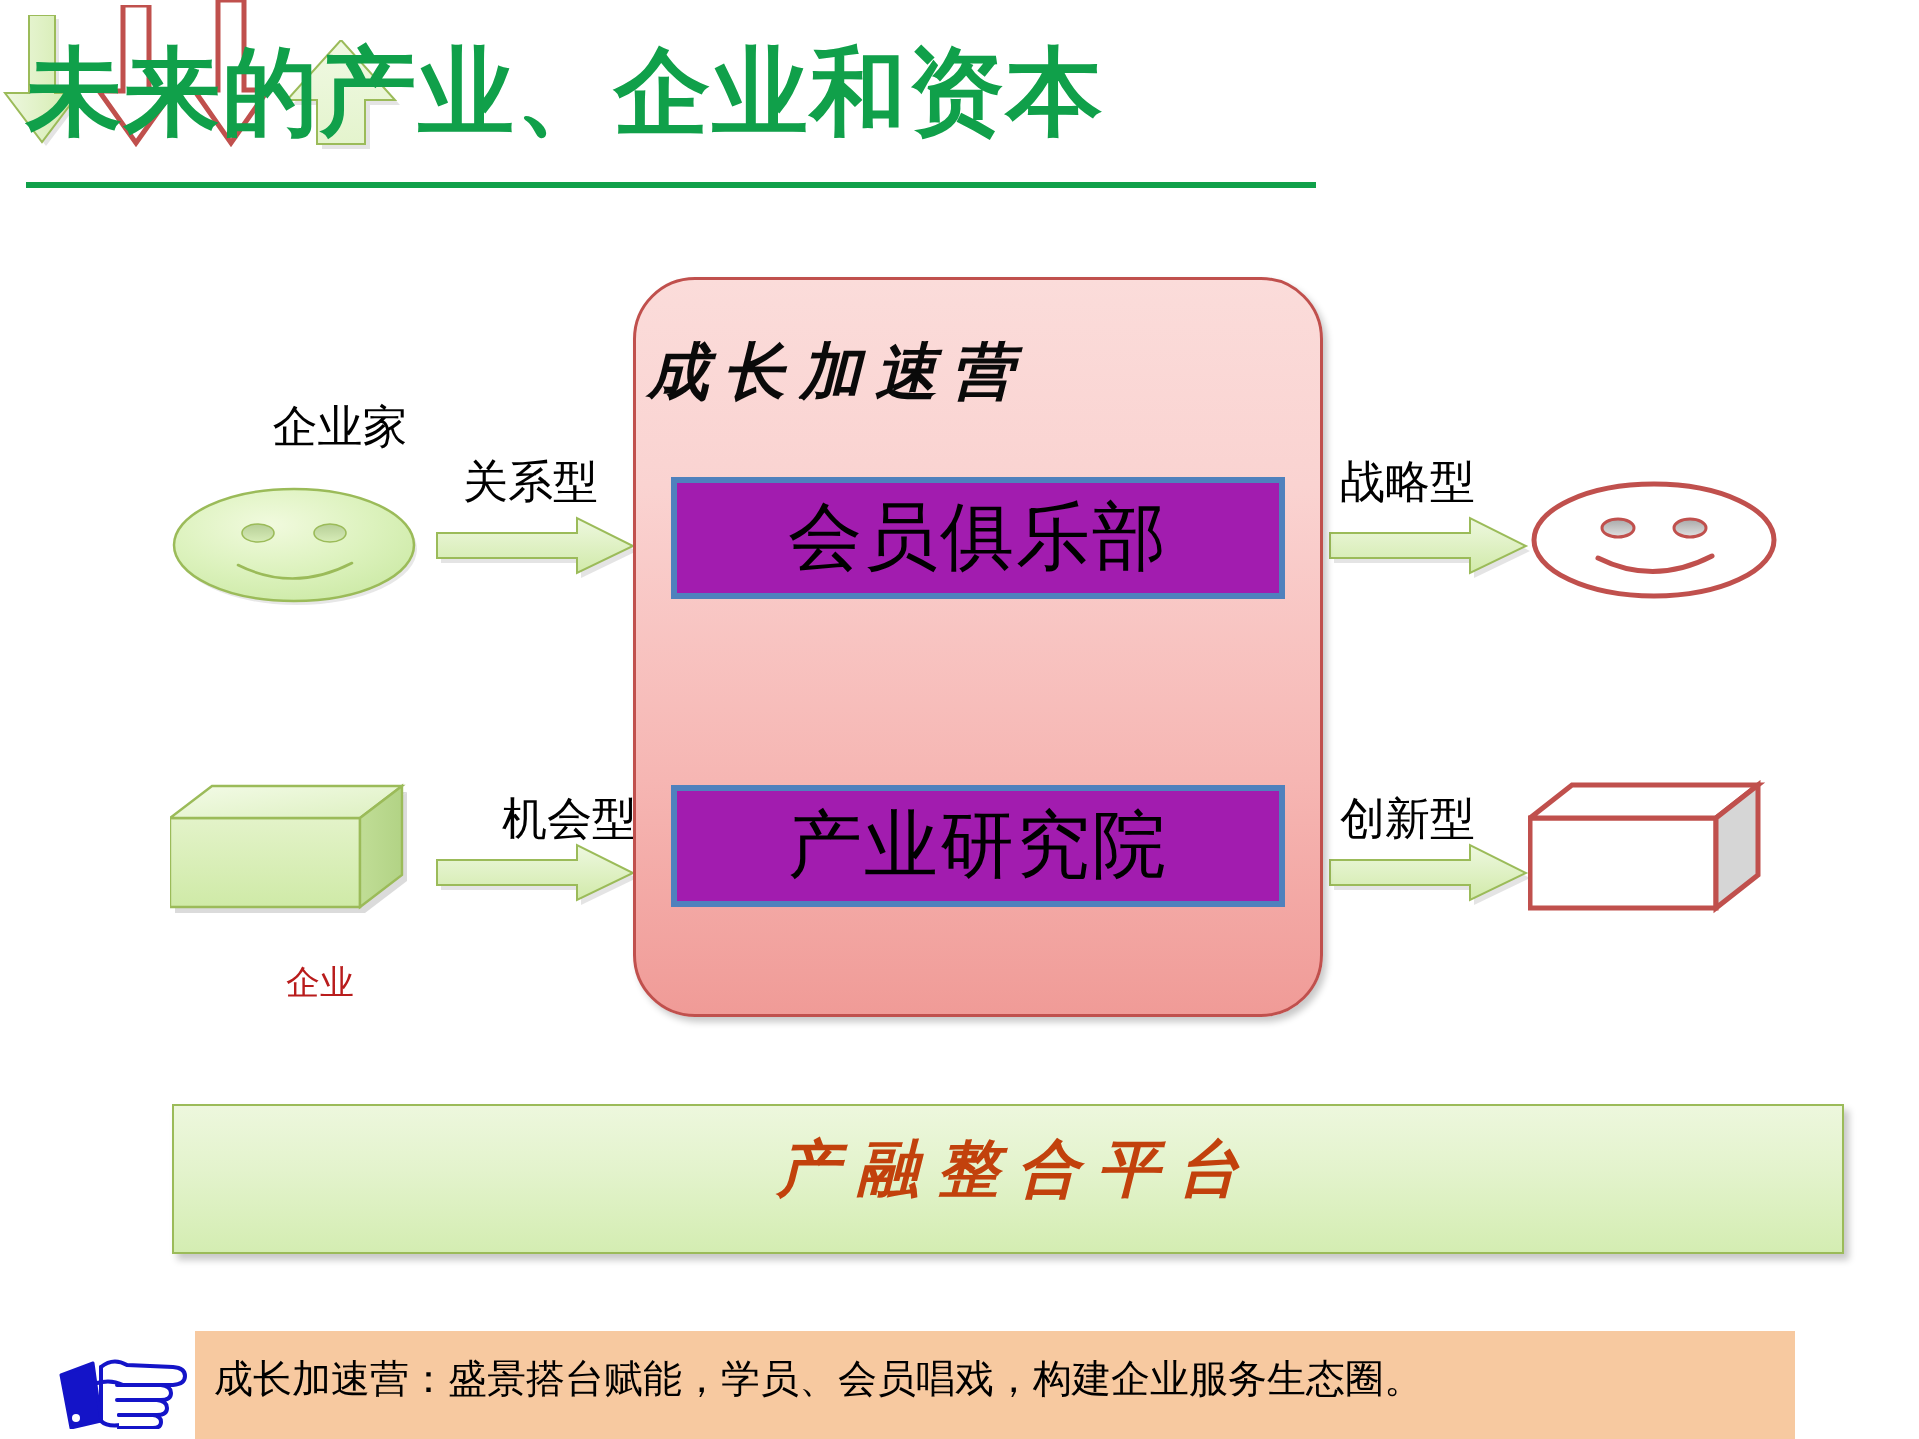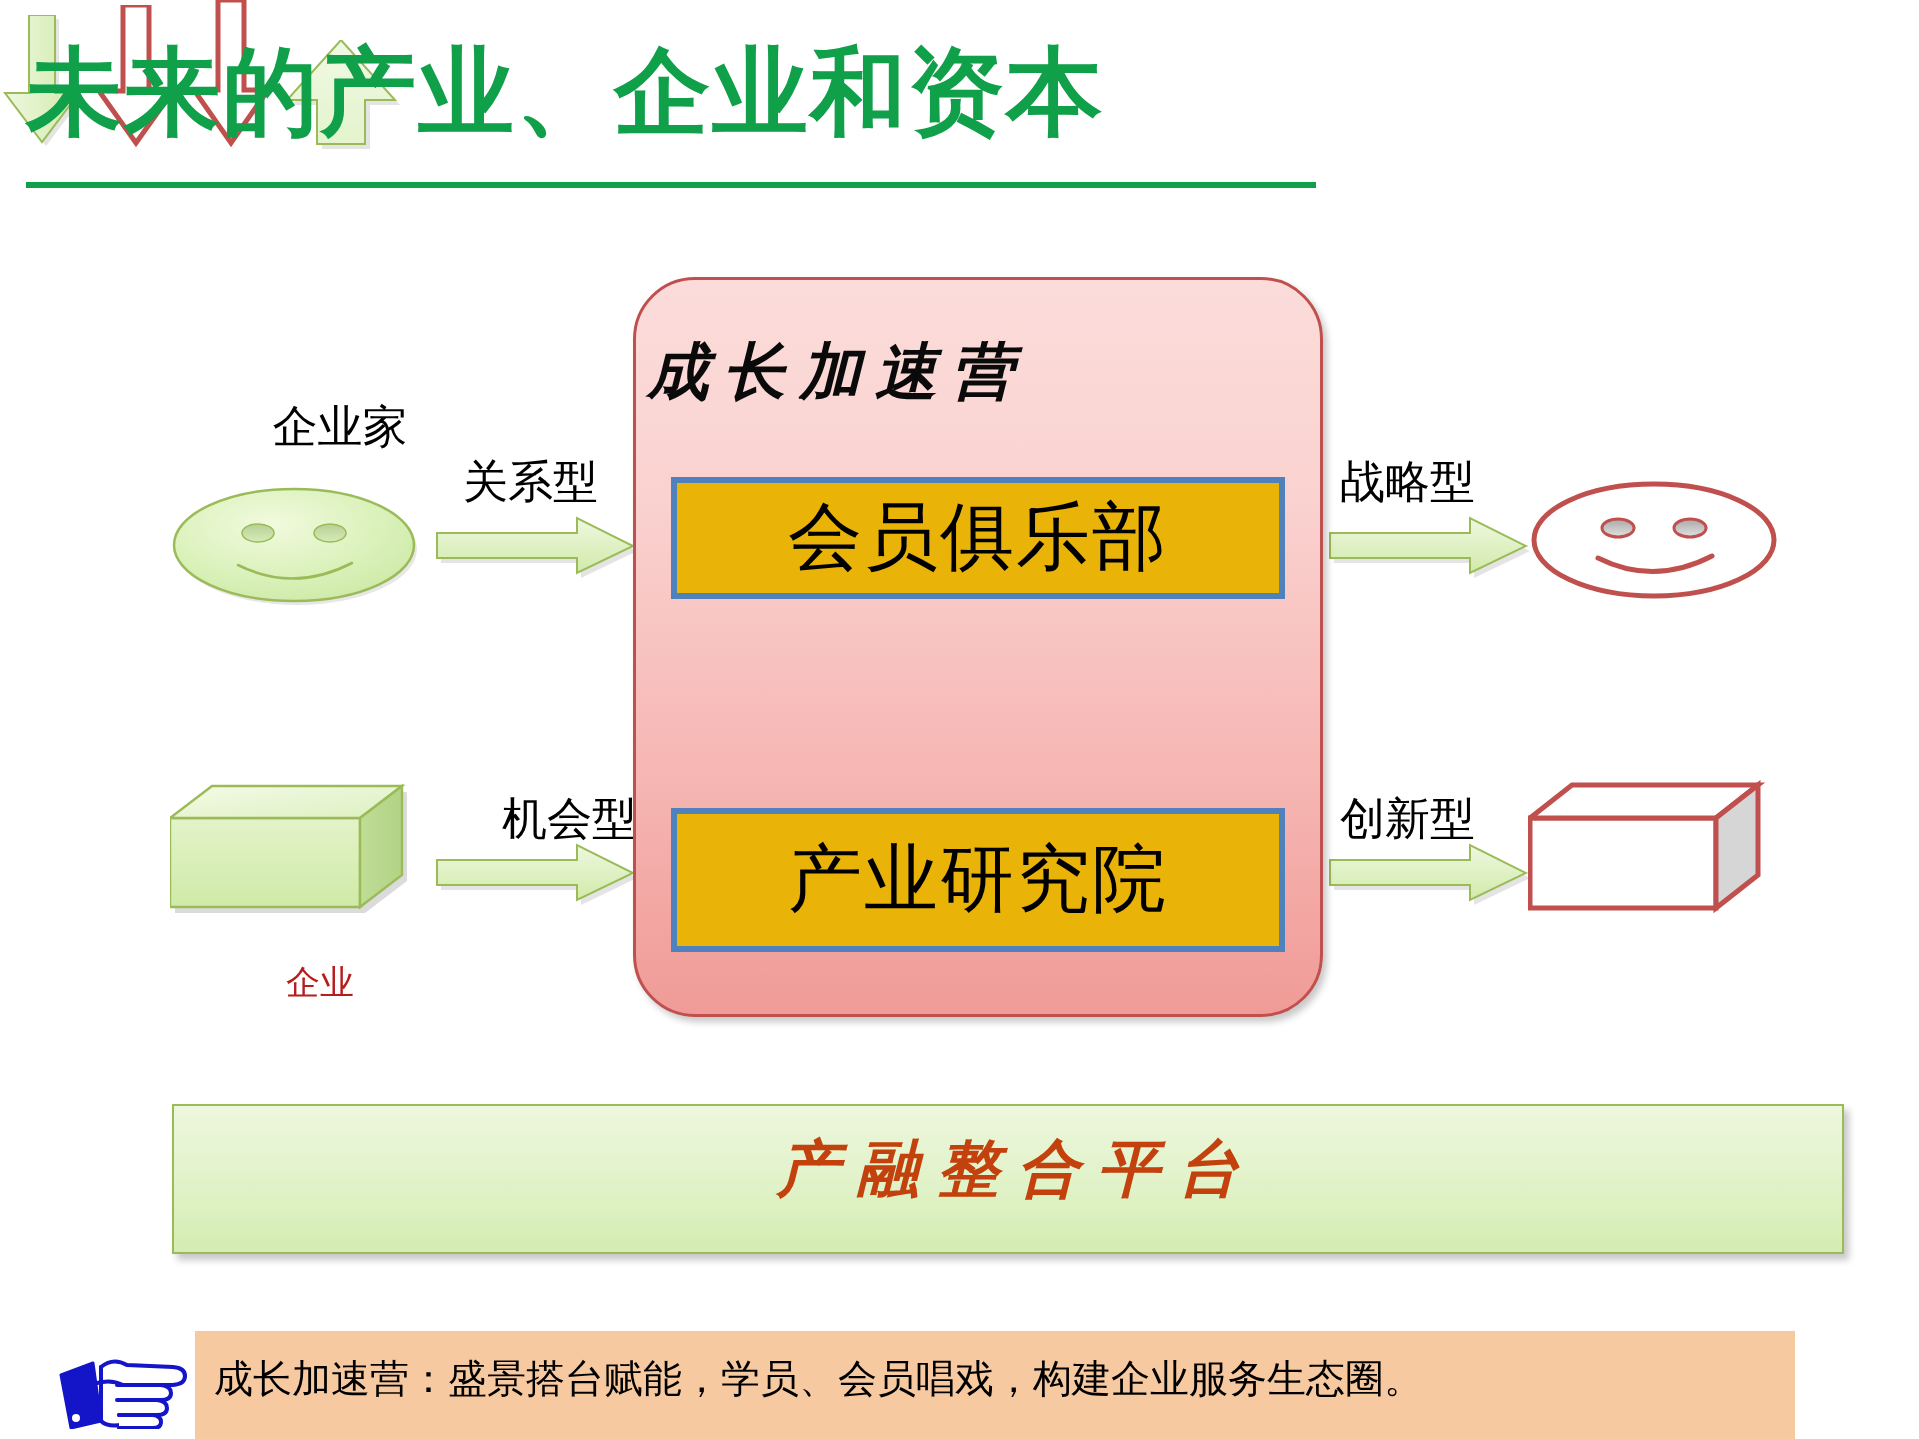--- a/index.html
+++ b/index.html
@@ -36,29 +36,29 @@
     text-align:left;
     font-family:"Liberation Serif","DejaVu Serif",serif;
     font-size:62px;font-weight:700;font-style:italic;
     letter-spacing:14px;
     color:#0a0a0a;
     text-indent:14px;
     white-space:nowrap;
   }
   .inner-card{
     position:absolute;
-    background:#eab308;
+    background:#a21caf;
     border:6px solid #4f81bd;
     box-sizing:border-box;
     display:flex;align-items:center;justify-content:center;
     font-size:74px;font-weight:400;color:#000;
     letter-spacing:2px;
   }
   #member-club-card{left:671px;top:477px;width:614px;height:122px;}
-  #research-institute-card{left:671px;top:808px;width:614px;height:144px;}
+  #research-institute-card{left:671px;top:785px;width:614px;height:122px;}
 
   
   #entrepreneur-label{
     position:absolute;left:230px;top:397px;width:220px;text-align:center;
     font-size:45px;color:#000;
   }
   #entrepreneur-face{
     position:absolute;left:170px;top:483px;width:250px;height:125px;
   }
   #enterprise-cube{

